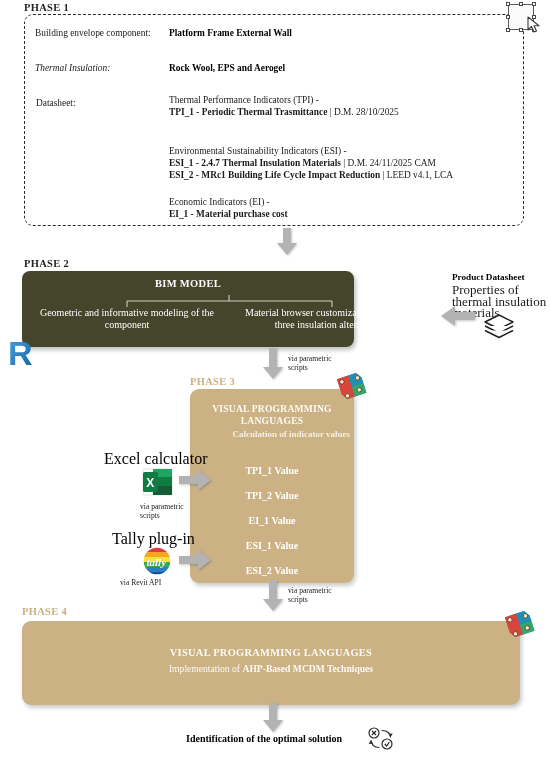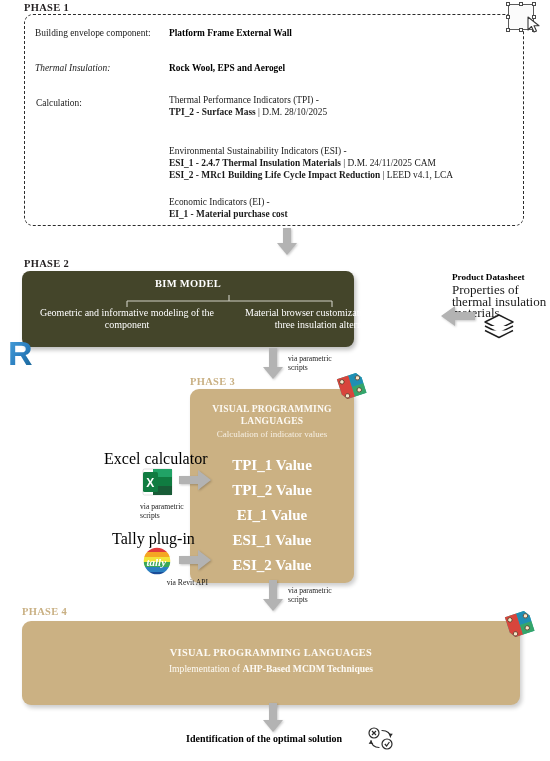--- a/index.html
+++ b/index.html
@@ -120,27 +120,27 @@
     box-shadow: 2px 3px 4px rgba(0,0,0,0.2);
   }
   #p3-title {
     position: absolute; top: 14px; left: 6px; width: 152px;
     text-align: center; color: #fdfaf4;
     font-weight: bold; font-size: 9.6px; line-height: 12px;
     letter-spacing: 0.2px;
   }
   #p3-sub {
     position: absolute; top: 40px; left: 4px; width: 156px;
-    text-align: center; color: #f6efe3;
-    font-size: 9px; font-weight: normal;
+    text-align: right; color: #f6efe3;
+    font-size: 9px; font-weight: bold;
   }
   .p3-value {
     position: absolute; left: 4px; width: 156px;
     text-align: center; color: #ffffff;
-    font-weight: bold; font-size: 15px;
+    font-weight: bold; font-size: 10px; margin-top: 8px;
   }
 
   
   #phase4-box {
     left: 22px; top: 621px;
     width: 498px; height: 84px;
     background: #cbb183;
     border-radius: 9px;
     box-shadow: 2px 3px 4px rgba(0,0,0,0.2);
   }
@@ -193,27 +193,27 @@
     <span class="p1-key">Building envelope component:</span>
   </div>
   <div class="p1-row p1-val" style="left:144px; top:12px;">Platform Frame External Wall</div>
 
   <div class="p1-row" style="left:10px; top:47px;font-style:italic;">
     <span class="p1-key">Thermal Insulation:</span>
   </div>
   <div class="p1-row p1-val" style="left:144px; top:47px;">Rock Wool, EPS and Aerogel</div>
 
   <div class="p1-row" style="left:11px; top:82px;">
-    <span class="p1-key">Calculation:</span>
+    <span class="p1-key">Datasheet:</span>
   </div>
 
   <div class="abs" style="left:144px; top:80px;">
     <div class="p1-grp-head">Thermal Performance Indicators (TPI) -</div>
     <div class="p1-item" style="margin-top:2px;">
-      <b>TPI_2 - Surface Mass</b><span class="norm"> | D.M. 28/10/2025</span>
+      <b>TPI_1 - Periodic Thermal Trasmittance</b><span class="norm"> | D.M. 28/10/2025</span>
     </div>
   </div>
 
   <div class="abs" style="left:144px; top:131px;">
     <div class="p1-grp-head">Environmental Sustainability Indicators (ESI) -</div>
     <div class="p1-item" style="margin-top:2px;">
       <b>ESI_1 - 2.4.7 Thermal Insulation Materials</b><span class="norm"> | D.M. 24/11/2025 CAM</span>
     </div>
     <div class="p1-item" style="margin-top:2px;">
       <b>ESI_2 - MRc1 Building Life Cycle Impact Reduction</b><span class="norm"> | LEED v4.1, LCA</span>
@@ -341,21 +341,21 @@
     <rect x="0" y="0" width="30" height="6" fill="#e03a3c"></rect>
     <rect x="0" y="6" width="30" height="5" fill="#f5a623"></rect>
     <rect x="0" y="11" width="30" height="5" fill="#f2e43a"></rect>
     <rect x="0" y="16" width="30" height="5" fill="#3aa757"></rect>
     <rect x="0" y="21" width="30" height="5" fill="#2b7fc0"></rect>
     <rect x="0" y="26" width="30" height="4" fill="#1a4d99"></rect>
   </g>
   <circle cx="15" cy="15" r="14" fill="none" stroke="#ffffff" stroke-width="1.4"></circle>
   <text x="4.5" y="20" font-family="'Liberation Serif', serif" font-size="11" font-style="italic" font-weight="bold" fill="#ffffff">tally</text>
 </svg>
-<div class="caption" style="left:138px; top:578px; width:70px;text-align:right;">via Revit API</div>
+<div class="caption" style="left:120px; top:578px; width:70px;">via Revit API</div>
 <svg class="abs arrow-right" style="left:178px; top:549px;" width="34" height="22" viewBox="0 0 34 22">
   <path class="arrow-fill" d="M1,7 L1,15 L20,15 L20,21 L33,11 L20,1 L20,7 Z"></path>
 </svg>
 
 <svg class="abs arrow-down" style="left:262px; top:580px;" width="22" height="32" viewBox="0 0 22 32">
   <path class="arrow-fill" d="M7,0 L15,0 L15,19 L21,19 L11,31 L1,19 L7,19 Z"></path>
 </svg>
 <div class="caption" style="left:288px; top:586px; width:62px;">via parametric scripts</div>
 
 <div class="abs phase-label tan" style="left:22px; top:606px;">PHASE 4</div>

